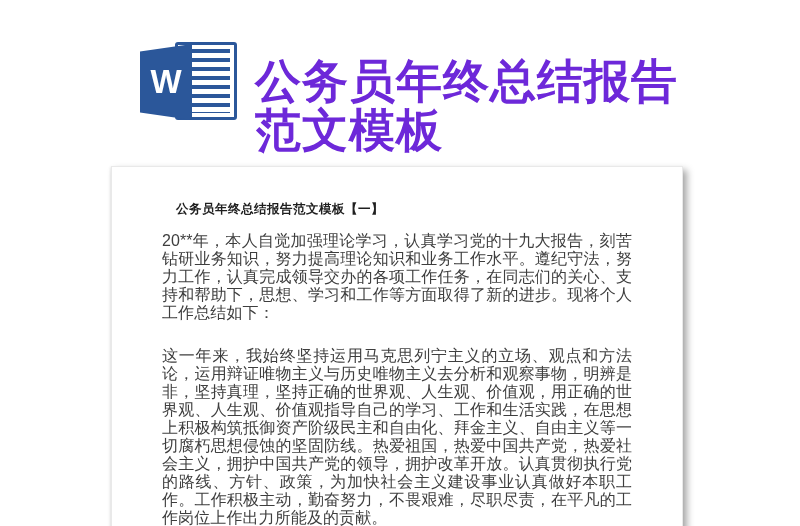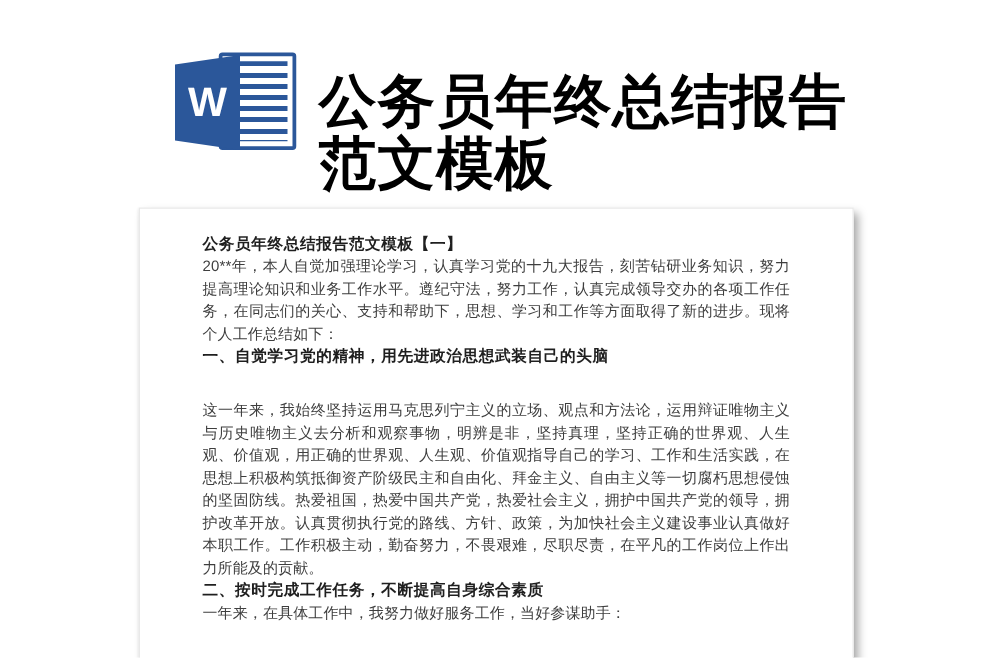--- a/index.html
+++ b/index.html
@@ -36,43 +36,43 @@
   }
   .word-icon .flap .w-letter {
     color: #ffffff; font-weight: 700; font-size: 33px; line-height: 1;
     transform: translateY(-1px);
   }
 
   .page-title {
     position: absolute; left: 255px; top: 26px;
     width: 432px;
     font-size: 46px; line-height: 49px;
-    font-weight: 700; color: #000000;
+    font-weight: 700; color: #6d28d9;
     letter-spacing: 1px;
     word-break: break-all;
   }
 
   
   .doc-page {
     position: absolute; left: 111px; top: 166px;
     width: 572px; height: 430px;
     box-sizing: border-box;
     background: #ffffff;
     border: 1px solid #e9e9e9;
     box-shadow: 4px 4px 7px rgba(0,0,0,0.35), -1px 1px 2px rgba(0,0,0,0.08);
     padding: 19px 50px 0 50px;
   }
   .doc-page .doc-heading {
     font-size: 12.5px; line-height: 18px;
     font-weight: 700; color: #1f1f1f;
     letter-spacing: 0.5px;
-    margin: 0;
+    margin: 14px;
   }
   .doc-page .doc-paragraph {
-    font-size: 12px; line-height: 18px;
+    font-size: 16px; line-height: 18px;
     font-weight: 400; color: #3e3e3e;
     text-align: justify;
     letter-spacing: 0.1px;
     margin: 0;
     word-break: break-all;
   }
   .doc-page .gap-top { margin-top: 25px; }
 </style>
 </head>
 <body>
@@ -85,17 +85,16 @@
     <div class="flap">
       <span class="w-letter">W</span>
     </div>
   </div>
   <h1 class="page-title">公务员年终总结报告范文模板</h1>
 </div>
 
 <div class="doc-page">
   <div class="doc-heading">公务员年终总结报告范文模板【一】</div>
   <div class="doc-paragraph">20**年，本人自觉加强理论学习，认真学习党的十九大报告，刻苦钻研业务知识，努力提高理论知识和业务工作水平。遵纪守法，努力工作，认真完成领导交办的各项工作任务，在同志们的关心、支持和帮助下，思想、学习和工作等方面取得了新的进步。现将个人工作总结如下：</div>
-  <div class="doc-heading">一、自觉学习党的精神，用先进政治思想武装自己的头脑</div>
   <div class="doc-paragraph gap-top">这一年来，我始终坚持运用马克思列宁主义的立场、观点和方法论，运用辩证唯物主义与历史唯物主义去分析和观察事物，明辨是非，坚持真理，坚持正确的世界观、人生观、价值观，用正确的世界观、人生观、价值观指导自己的学习、工作和生活实践，在思想上积极构筑抵御资产阶级民主和自由化、拜金主义、自由主义等一切腐朽思想侵蚀的坚固防线。热爱祖国，热爱中国共产党，热爱社会主义，拥护中国共产党的领导，拥护改革开放。认真贯彻执行党的路线、方针、政策，为加快社会主义建设事业认真做好本职工作。工作积极主动，勤奋努力，不畏艰难，尽职尽责，在平凡的工作岗位上作出力所能及的贡献。</div>
   <div class="doc-heading">二、按时完成工作任务，不断提高自身综合素质</div>
   <div class="doc-paragraph">一年来，在具体工作中，我努力做好服务工作，当好参谋助手：</div>
 </div>
 
 </body></html>

